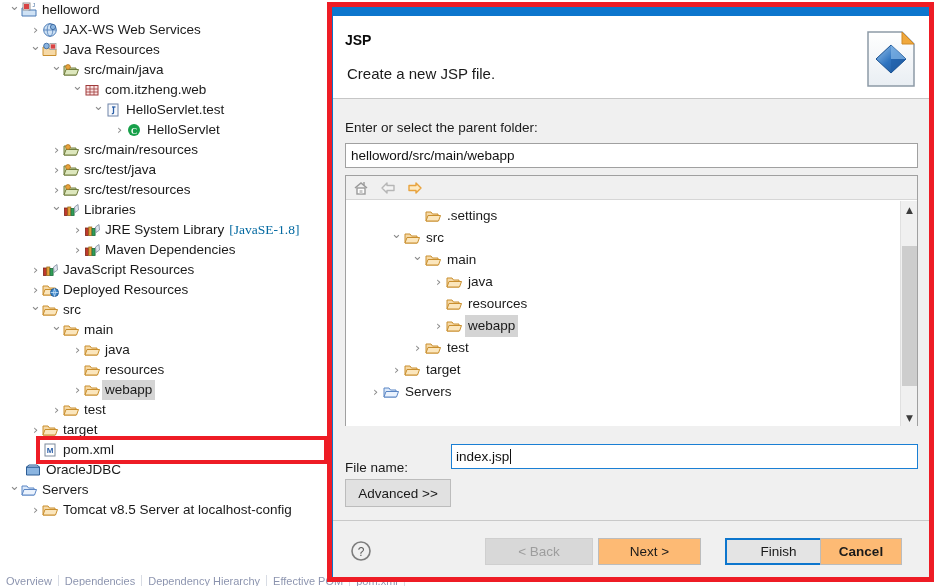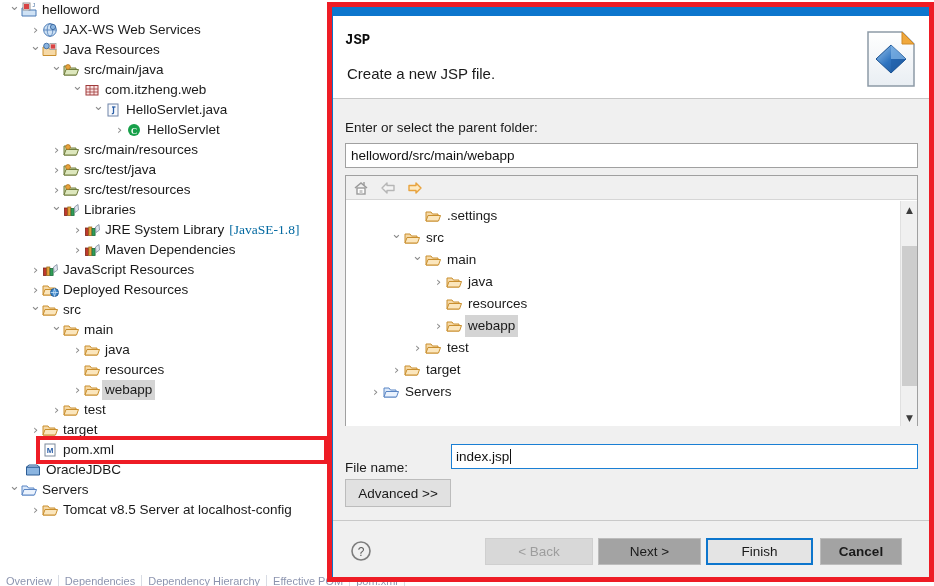--- a/index.html
+++ b/index.html
@@ -64,21 +64,21 @@
     position: absolute; left: 0; top: 0; width: 597px; height: 9px;
     background: #0d76cd;
   }
   
   #dlg-head {
     position: absolute; left: 0; top: 9px; width: 597px; height: 83px;
     background: #ffffff; border-bottom: 1px solid #c6c6c6;
   }
   #dlg-title {
     position: absolute; left: 12px; top: 16px;
-    font-size: 14px; font-weight: bold; color: #0a0a0a; font-family: Liberation Mono, monospace;
+    font-size: 14px; font-weight: bold; color: #0a0a0a;
   }
   #dlg-sub {
     position: absolute; left: 14px; top: 49px;
     font-size: 15px; color: #1a1a1a;
   }
   #dlg-banner-icon {
     position: absolute; right: 8px; top: 12px; width: 60px; height: 64px;
   }
 
   #parent-label {
@@ -155,30 +155,30 @@
   }
   #sep {
     position: absolute; left: 0; top: 513px; width: 597px; height: 1px;
     background: #c9c9c9;
   }
   #help-icon {
     position: absolute; left: 17px; top: 533px; width: 22px; height: 22px;
   }
   .btn {
     position: absolute; top: 531px; height: 27px;
-    background: #a3a3a3; border: 1px solid #bcbcbc;
+    background: #fdba74; border: 1px solid #bcbcbc;
     font-size: 13.5px; color: #1a1a1a;
     display: flex; align-items: center; justify-content: center;
     font-family: "Liberation Sans", sans-serif;
   }
   .btn.disabled { color: #9d9d9d; background: #d8d8d8; border-color:#cfcfcf; }
   .btn.primary { border: 2px solid #0d76cd; background:#e4e4e4; }
   #btn-back   { left: 152px; width: 108px; }
   #btn-next   { left: 265px; width: 103px; }
-  #btn-finish { left: 373px; width: 107px; }
+  #btn-finish { left: 392px; width: 107px; }
   #btn-cancel { left: 487px; width: 82px; font-weight: bold; }
 </style>
 </head>
 <body>
 
 <div id="root">
 
   <div id="explorer">
       <div class="trow" style="padding-left: 8px;">
         <span class="arrow"><span style="display:inline-block;transform:translateY(-4px);font-size:13px;">⌄</span></span>
@@ -239,21 +239,21 @@
       </div>
       <div class="trow" style="padding-left: 92px;">
         <span class="arrow"><span style="display:inline-block;transform:translateY(-4px);font-size:13px;">⌄</span></span>
         <span class="ic">
           <svg width="17" height="16" viewBox="0 0 17 16">
             <rect x="3" y="2" width="10" height="12" fill="#f7f9fd" stroke="#6f84a8" stroke-width="1"></rect>
             <path d="M8.5 5 L8.5 10.5 Q8.5 12 6.8 11.6" stroke="#2b5fa8" stroke-width="1.3" fill="none"></path>
             <path d="M7 5 H10.5" stroke="#2b5fa8" stroke-width="1.3"></path>
           </svg>
         </span>
-        <span class="lbl">HelloServlet.java</span>
+        <span class="lbl">HelloServlet.test</span>
       </div>
       <div class="trow" style="padding-left: 113px;">
         <span class="arrow"><span style="display:inline-block;font-size:13px;">›</span></span>
         <span class="ic">
           <svg width="17" height="16" viewBox="0 0 17 16">
             <circle cx="8" cy="8" r="6" fill="#17a04a"></circle>
             <text x="8" y="11.6" font-size="8.5" font-family="Liberation Serif, serif" text-anchor="middle" fill="#ffffff" font-weight="bold">C</text>
           </svg>
         </span>
         <span class="lbl">HelloServlet</span>

